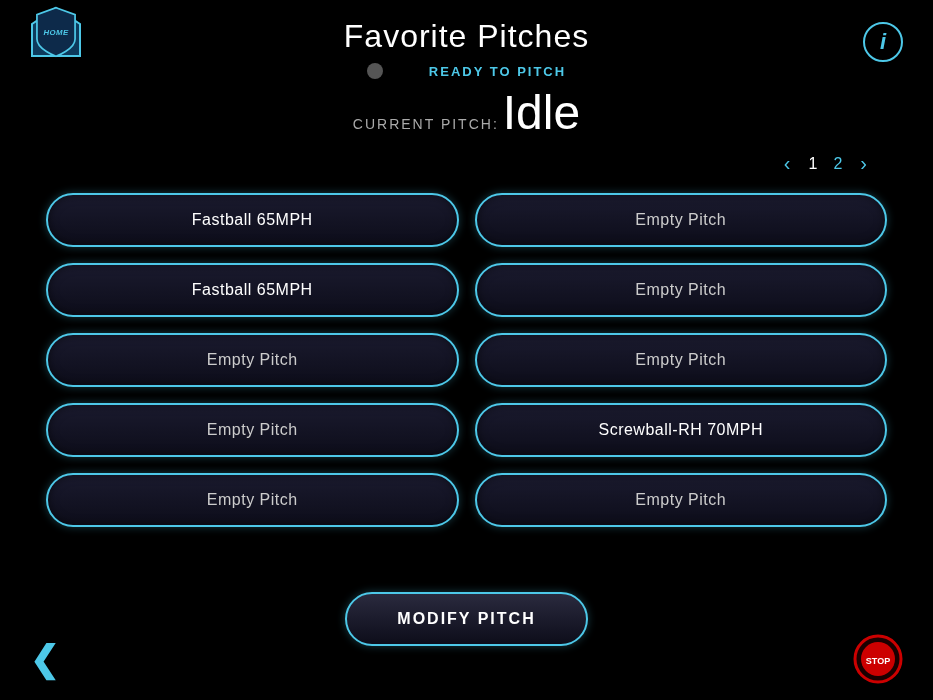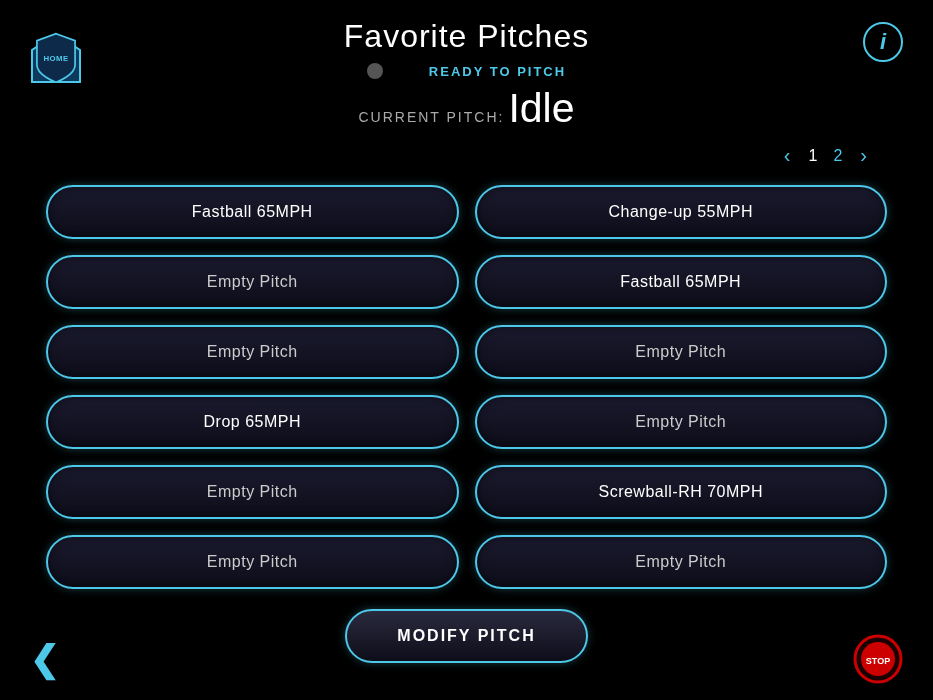--- a/index.html
+++ b/index.html
@@ -23,24 +23,25 @@
     }
     .header-title {
       font-size: 32px;
       font-weight: 300;
       color: #fff;
       letter-spacing: 1px;
     }
     .home-btn {
       position: absolute;
       left: 30px;
-      top: 32px;
+      top: 6px;
       width: 52px;
       height: 52px;
       cursor: pointer;
+      font-style: italic;
     }
     .home-btn svg {
       width: 52px;
       height: 52px;
     }
     .info-btn {
       position: absolute;
       right: 30px;
       top: 22px;
       width: 40px;
@@ -88,21 +89,21 @@
       gap: 4px;
       margin-bottom: 10px;
     }
     .current-label {
       color: #aaa;
       font-size: 14px;
       letter-spacing: 2px;
     }
     .current-value {
       color: #fff;
-      font-size: 41px;
+      font-size: 48px;
       font-weight: 300;
     }
 
     
     .pagination {
       display: flex;
       align-items: center;
       justify-content: flex-end;
       padding-right: 60px;
       gap: 8px;
@@ -165,20 +166,21 @@
       background: linear-gradient(180deg, #2a2a3e 0%, #0d0d1a 100%);
       border: 2px solid #4dc8e8;
       border-radius: 40px;
       color: #fff;
       font-size: 16px;
       font-weight: bold;
       letter-spacing: 2px;
       padding: 16px 50px;
       cursor: pointer;
       box-shadow: 0 0 8px rgba(77, 200, 232, 0.3);
+      margin-top: 45px;
     }
 
     
     .bottom-nav {
       position: absolute;
       bottom: 16px;
       left: 30px;
       right: 30px;
       display: flex;
       justify-content: space-between;
@@ -231,26 +233,24 @@
 
 <div class="pagination">
   <span class="page-arrow">‹</span>
   <span class="page-num active">1</span>
   <span class="page-num inactive">2</span>
   <span class="page-arrow">›</span>
 </div>
 
 <div class="pitch-grid" id="pitch-grid">
 <button class="pitch-btn">Fastball 65MPH</button>
-    <button class="pitch-btn">Change-up 55MPH</button>
     <button class="pitch-btn empty">Empty Pitch</button>
     <button class="pitch-btn">Fastball 65MPH</button>
     <button class="pitch-btn empty">Empty Pitch</button>
     <button class="pitch-btn empty">Empty Pitch</button>
-    <button class="pitch-btn">Drop 65MPH</button>
     <button class="pitch-btn empty">Empty Pitch</button>
     <button class="pitch-btn empty">Empty Pitch</button>
     <button class="pitch-btn">Screwball-RH 70MPH</button>
     <button class="pitch-btn empty">Empty Pitch</button>
     <button class="pitch-btn empty">Empty Pitch</button>
   </div>
 
 <div class="bottom-actions">
   <button class="action-btn">MODIFY PITCH</button>
 </div>

